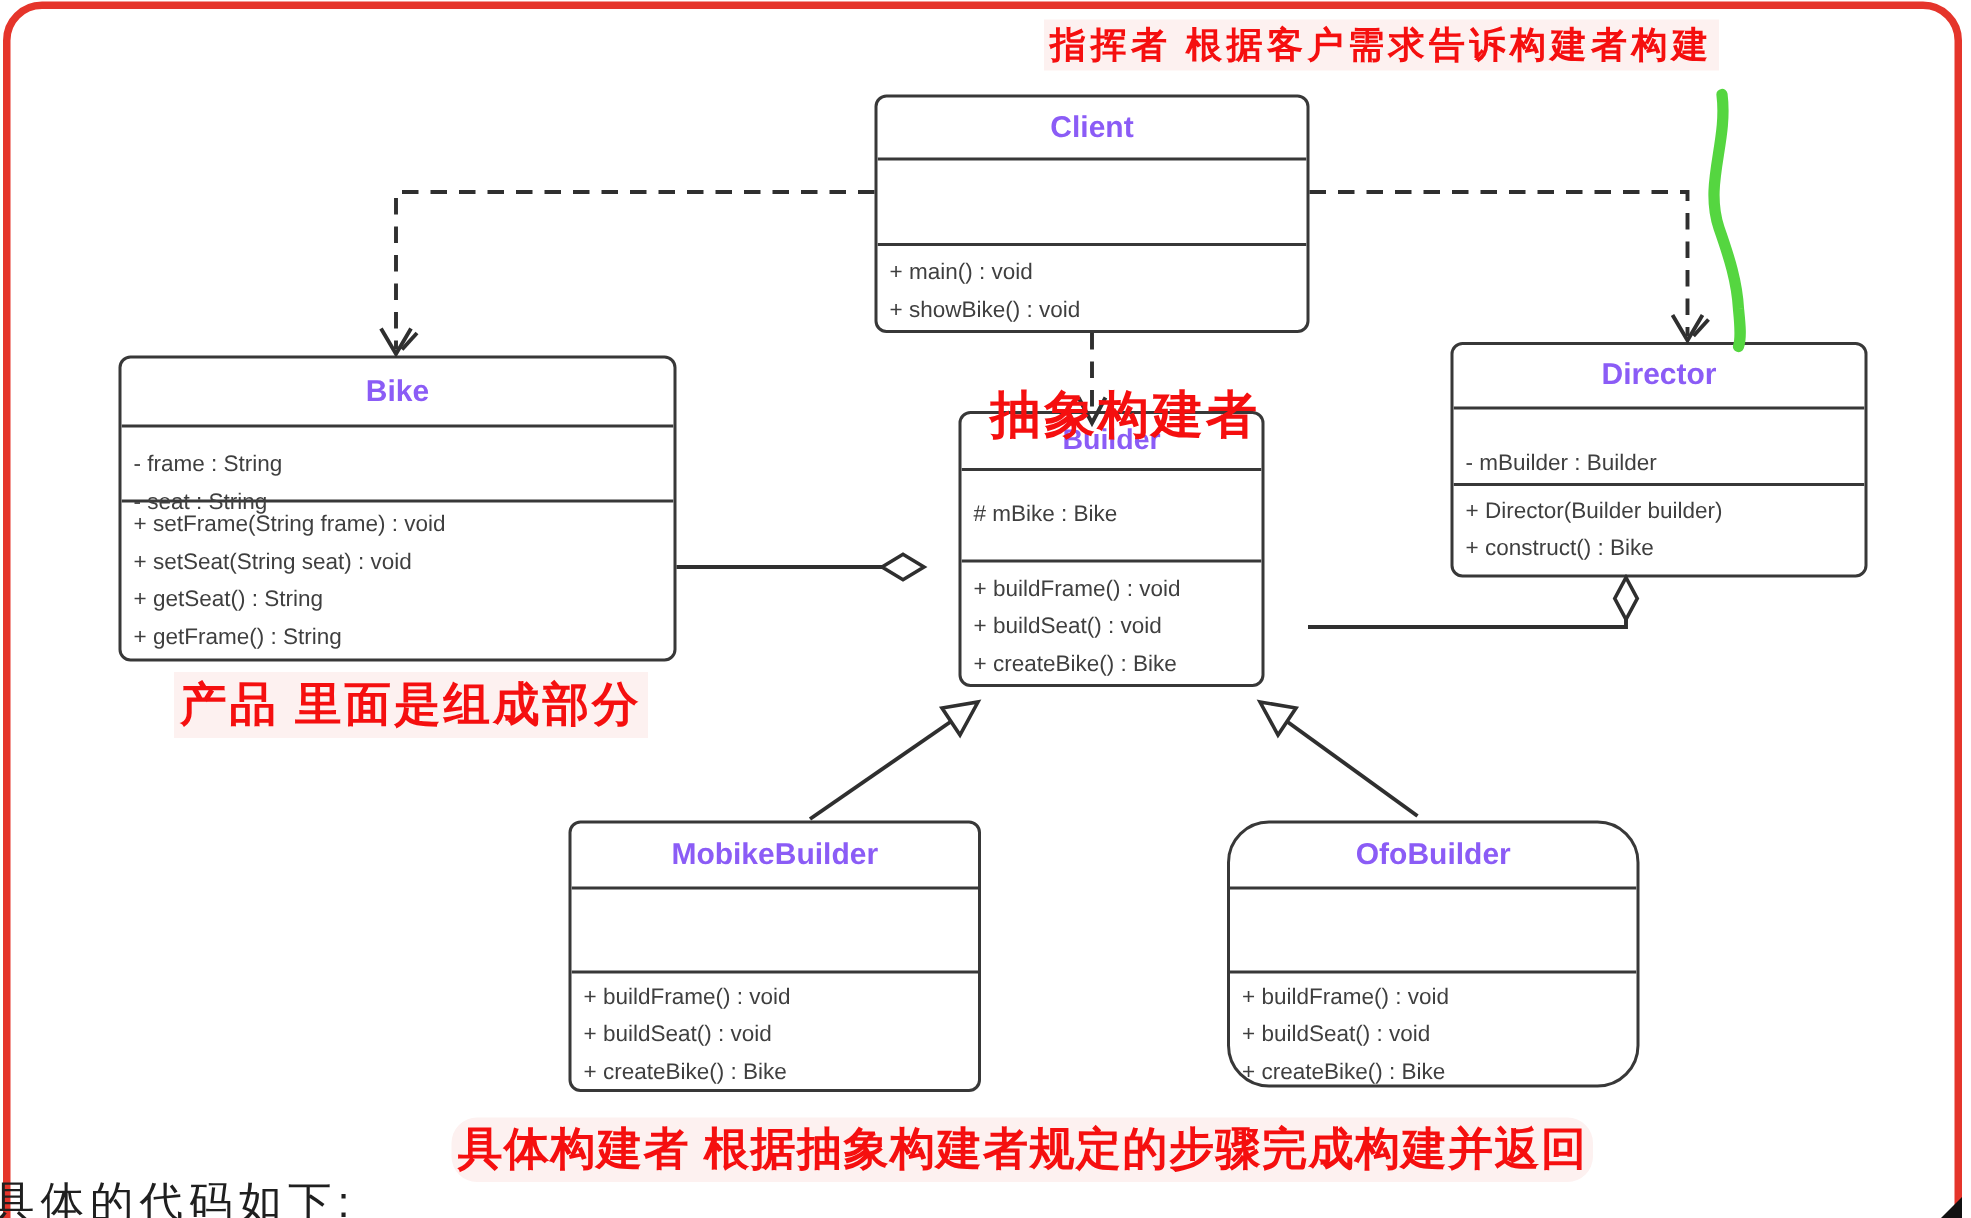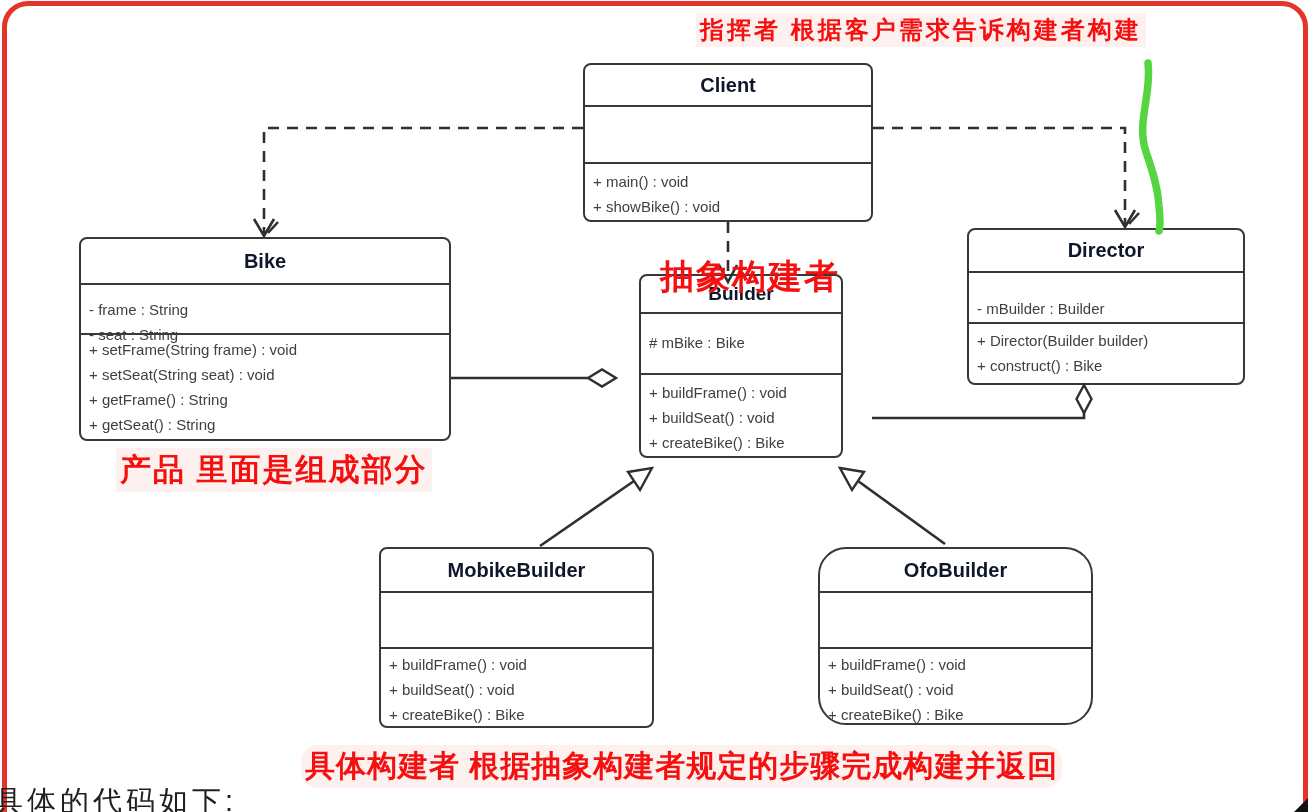--- a/index.html
+++ b/index.html
@@ -25,21 +25,21 @@
     box-sizing: border-box;
     background: #ffffff;
     border: 2.5px solid #383838;
     border-radius: 8px;
     color: #3f3f3f;
     overflow: hidden;
   }
   .uml-title {
     box-sizing: border-box;
     display: flex; align-items: center; justify-content: center;
-    font-weight: bold; font-size: 20px; color: #0f172a;
+    font-weight: bold; font-size: 20px; color: #8b5cf6;
   }
   .uml-section {
     box-sizing: border-box;
     border-top: 2.5px solid #383838;
     padding: 3px 6px 0 8px;
     font-size: 15px;
     line-height: 25px;
     white-space: nowrap;
   }
   .svg-overlay { position: absolute; left: 0; top: 0; pointer-events: none; }
@@ -77,22 +77,22 @@
 
   <div class="uml-box" style="left:79px; top:237px; width:372px; height:204px;">
     <div class="uml-title" style="height:44px">Bike</div>
     <div class="uml-section" style="height:50px; padding-top:12px">
       <div>- frame : String</div>
       <div>- seat : String</div>
     </div>
     <div class="uml-section" style="height:101px; padding-top:2px">
       <div>+ setFrame(String frame) : void</div>
       <div>+ setSeat(String seat) : void</div>
+      <div>+ getSeat() : String</div>
       <div>+ getFrame() : String</div>
-      <div>+ getSeat() : String</div>
     </div>
   </div>
 
   <div class="uml-box" style="left:616px; top:274px; width:204px; height:184px;margin-left:23px;">
     <div class="uml-title" style="height:36px; font-size:19px">Builder</div>
     <div class="uml-section" style="height:61px; padding-top:16px">
       <div># mBike : Bike</div>
     </div>
     <div class="uml-section" style="height:87px; padding-top:5px">
       <div>+ buildFrame() : void</div>

